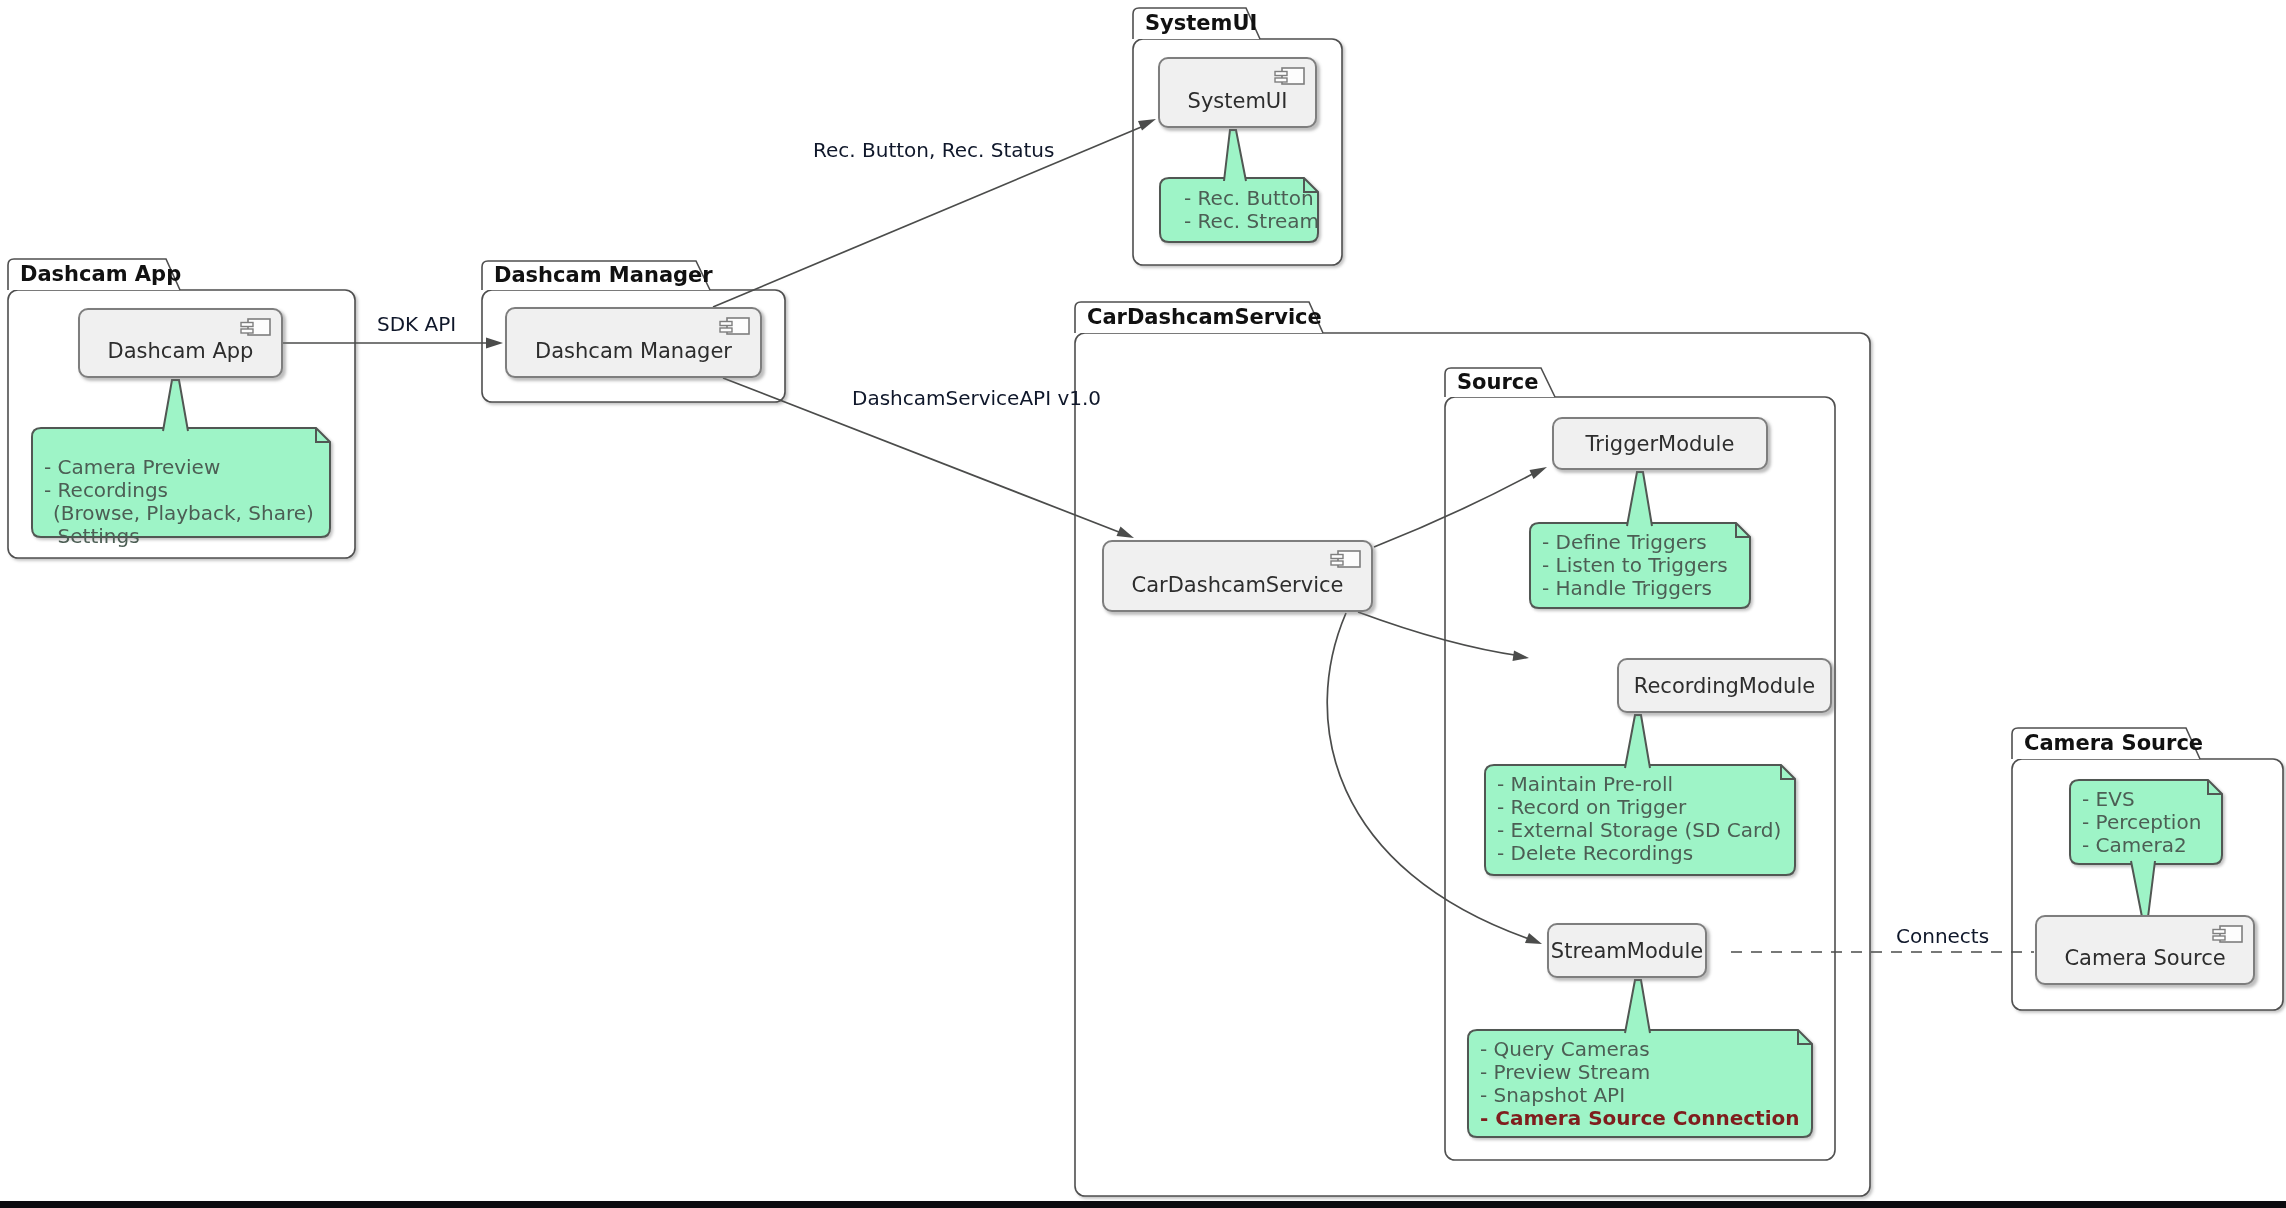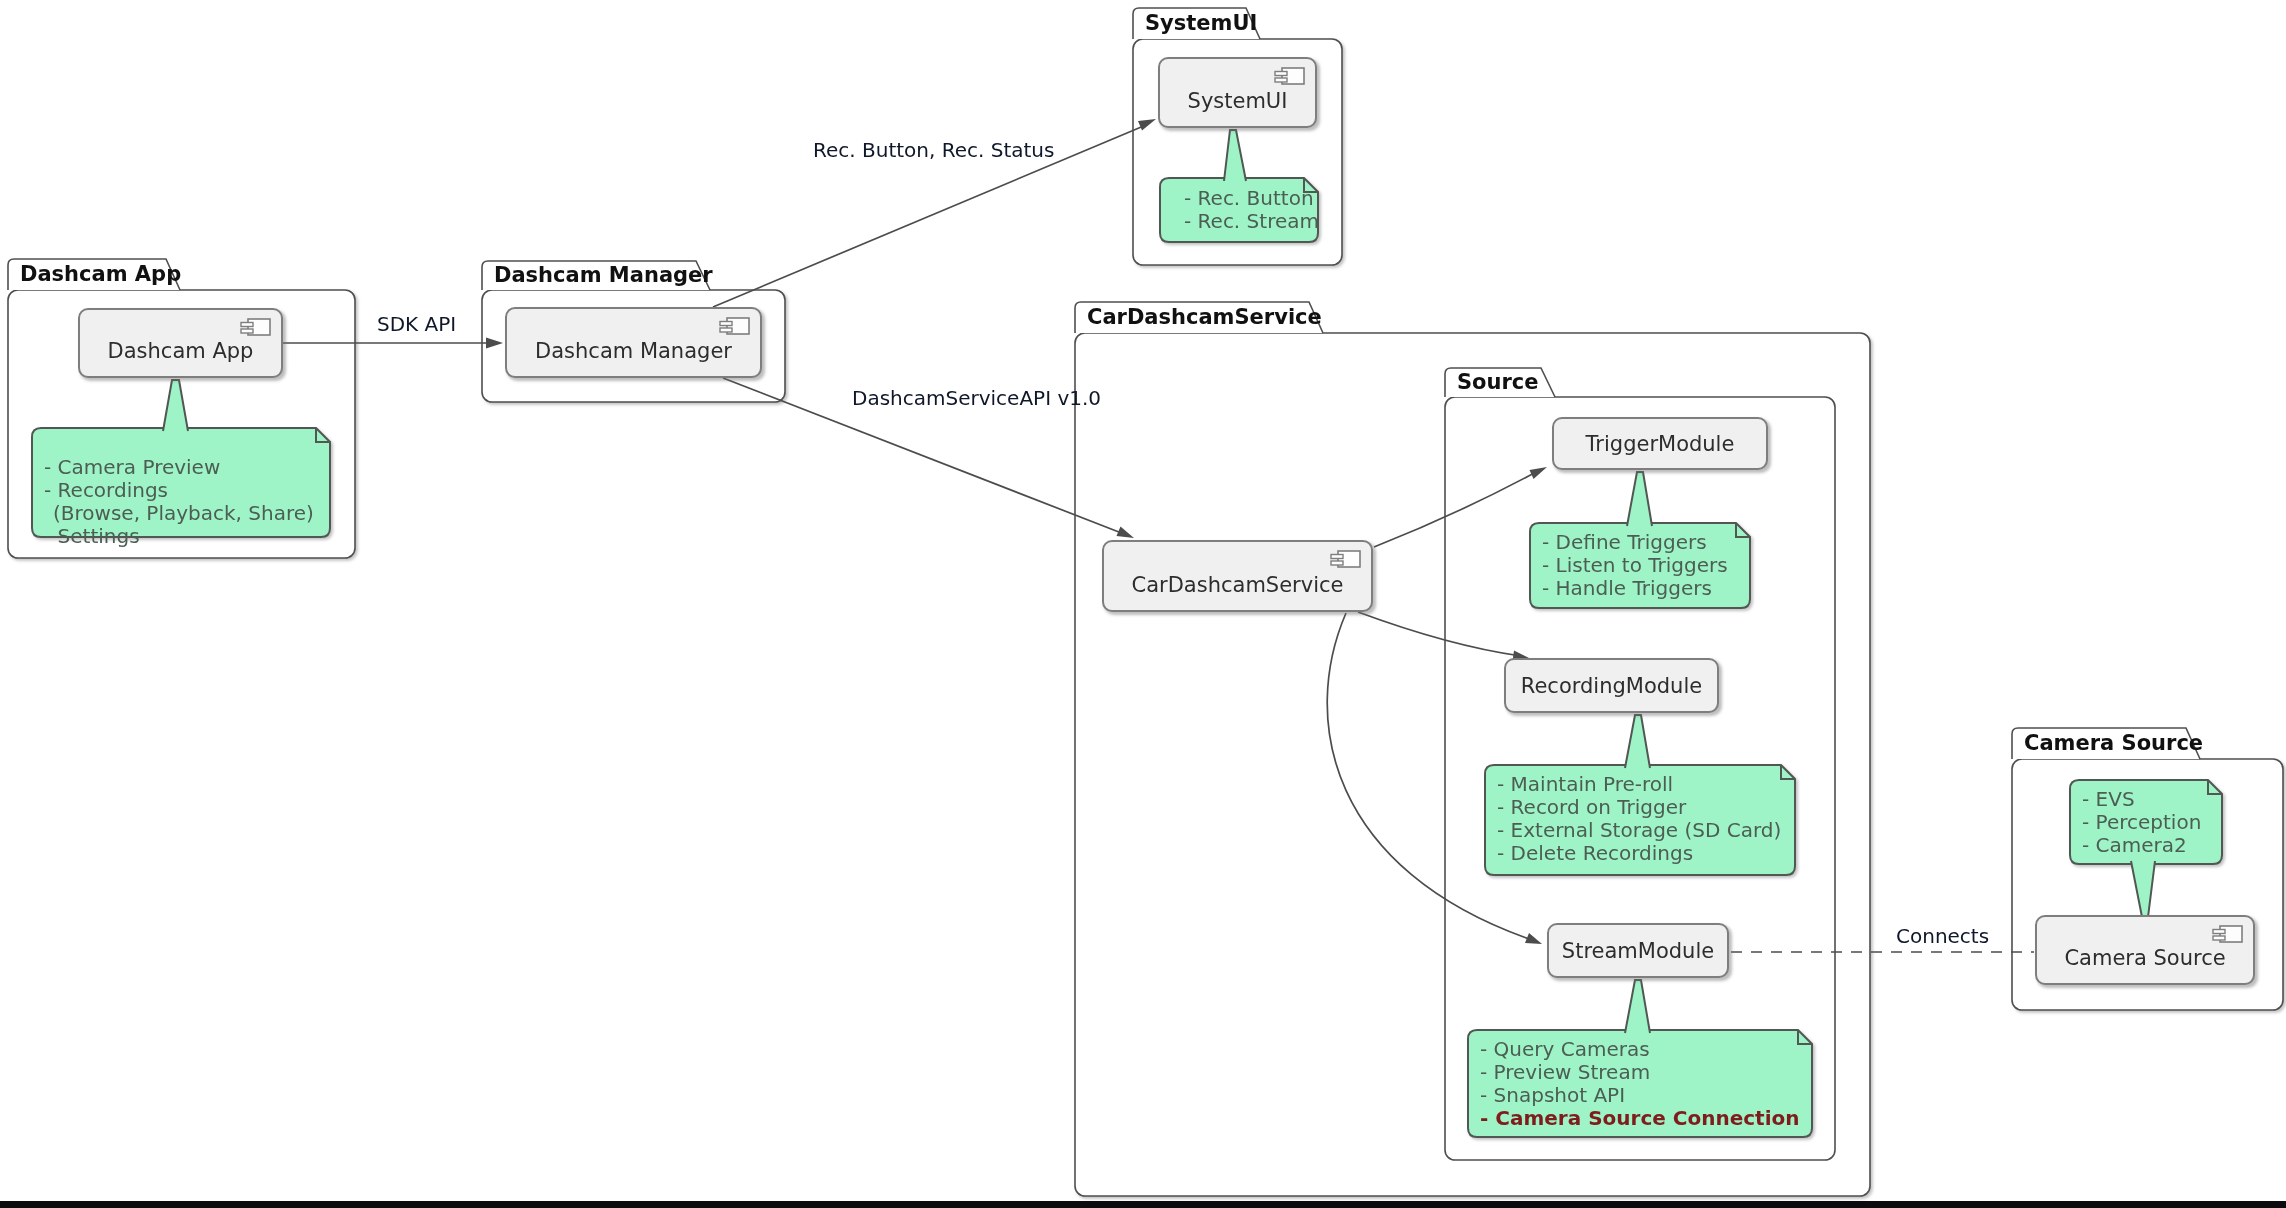--- a/index.html
+++ b/index.html
@@ -139,25 +139,25 @@
         <rect x="1" y="4.5" width="12" height="4" fill="#FDFDFD" stroke="#7E7E7E" stroke-width="1.4"></rect>
         <rect x="1" y="11" width="12" height="4" fill="#FDFDFD" stroke="#7E7E7E" stroke-width="1.4"></rect>
       </svg>
     <span>CarDashcamService</span>
   </div>
 
   <div class="component plain" style="left:1552px;top:417px;width:216px;height:53px;">
     <span>TriggerModule</span>
   </div>
 
-  <div class="component plain" style="left:1504px;top:658px;width:215px;height:55px;">
+  <div class="component plain" style="left:1617px;top:658px;width:215px;height:55px;">
     <span>RecordingModule</span>
   </div>
 
-  <div class="component plain" style="left:1547px;top:923px;width:182px;height:55px;">
+  <div class="component plain" style="left:1547px;top:923px;width:160px;height:55px;">
     <span>StreamModule</span>
   </div>
 
   <div class="component" style="left:2035px;top:915px;width:220px;height:70px;">
     <svg class="comp-icon" viewBox="0 0 32 20">
         <rect x="8" y="1" width="22" height="16" fill="#FDFDFD" stroke="#7E7E7E" stroke-width="1.6"></rect>
         <rect x="1" y="4.5" width="12" height="4" fill="#FDFDFD" stroke="#7E7E7E" stroke-width="1.4"></rect>
         <rect x="1" y="11" width="12" height="4" fill="#FDFDFD" stroke="#7E7E7E" stroke-width="1.4"></rect>
       </svg>
     <span>Camera Source</span>

